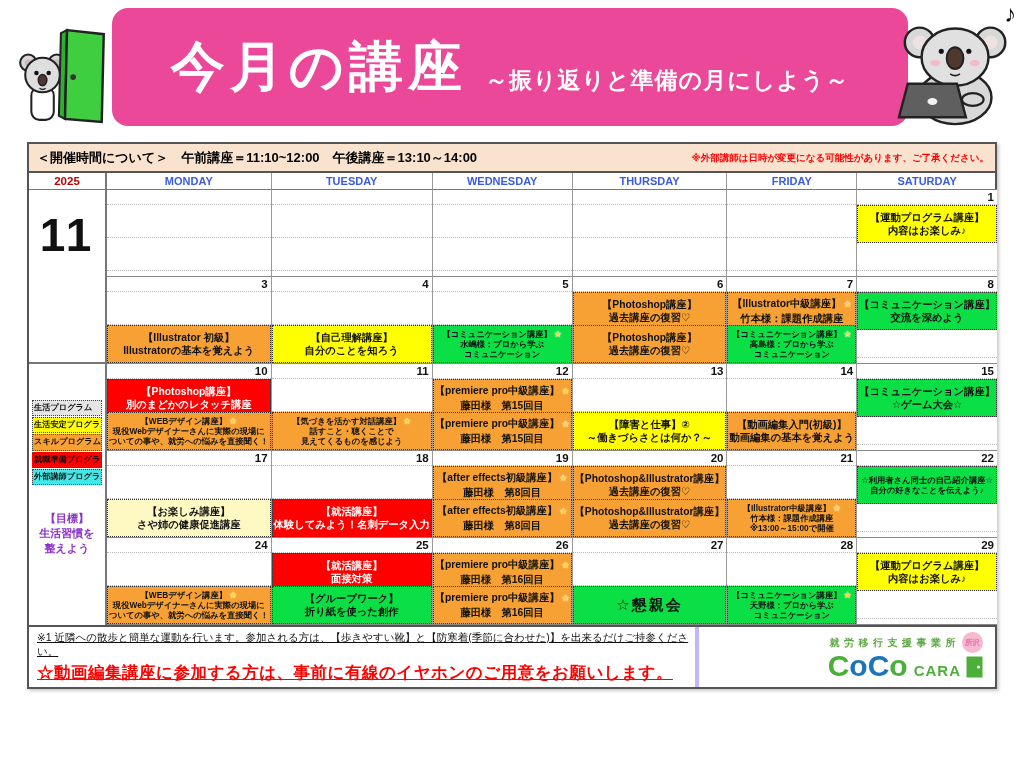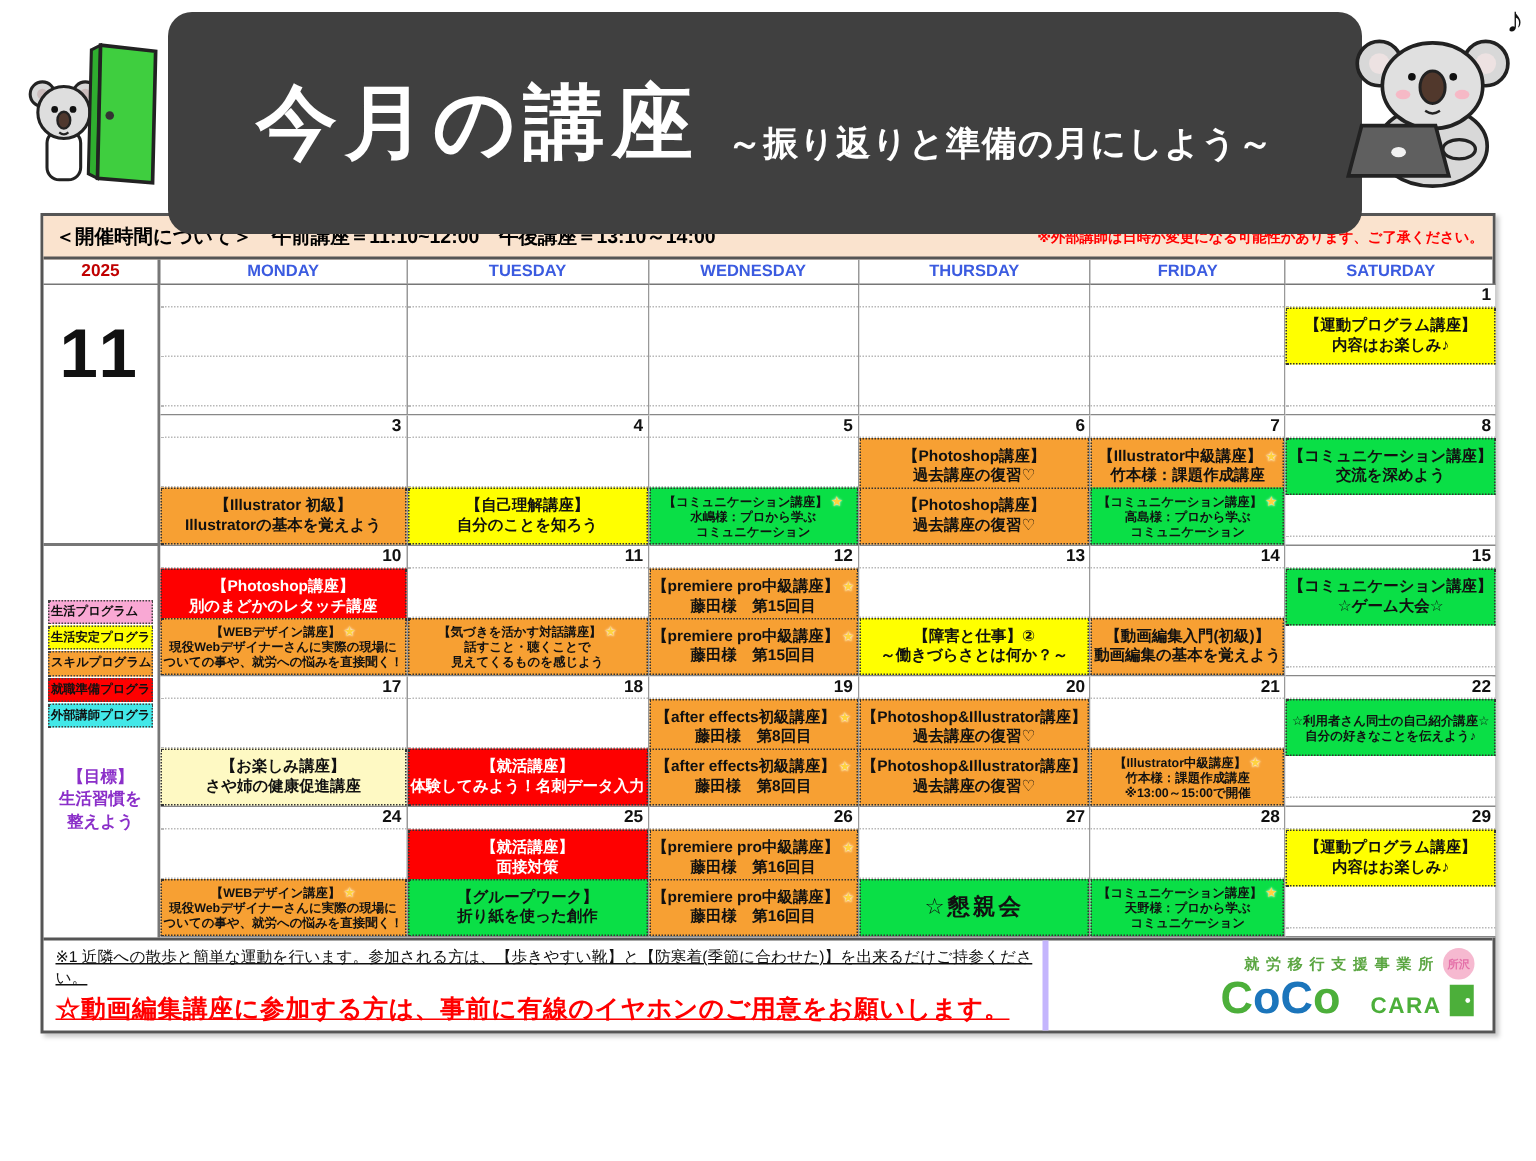--- a/index.html
+++ b/index.html
@@ -4,22 +4,22 @@
 <style>
   * { box-sizing: border-box; }
   body {
     margin: 0; width: 1024px; height: 774px; background: #fff;
     font-family: "Liberation Sans", "DejaVu Sans", sans-serif;
     -webkit-font-smoothing: antialiased;
   }
   
   .banner { position: relative; height: 140px; }
   .banner-green {
-    position: absolute; left: 112px; right: 116px; top: 8px; height: 148px;
-    background: #404040; border-radius: 16px;
+    position: absolute; left: 112px; right: 116px; top: 8px; height: 118px;
+    background: #ec4899; border-radius: 16px;
     display: flex; align-items: center; justify-content: center; gap: 18px;
   }
   .banner-title { color:#fff; font-size: 54px; font-weight: bold; letter-spacing: 5px; }
   .banner-sub { color:#fff; font-size: 23px; font-weight: bold; margin-top: 26px; letter-spacing: 1px; }
   .koala-left { position: absolute; left: 14px; top: 24px; width: 102px; height: 102px; }
   .koala-right { position: absolute; right: 2px; top: 4px; width: 128px; height: 126px; }
   .music-note { position: absolute; right: 8px; top: 0; font-size: 24px; font-weight: bold; color: #111; }
   
   .sheet { margin: 2px auto 0 27px; width: 970px; border: 2px solid #555; box-shadow: 2px 2px 3px #c9c9c9; background: #fff; }
   .infobar {
@@ -58,21 +58,21 @@
   .note1 { font-size: 10.5px; color: #111; text-decoration: underline; }
   .note2 { font-size: 16.5px; font-weight: bold; color: #f00; text-decoration: underline; margin-top: 3px; letter-spacing: 0.5px; font-family: Liberation Serif, serif; }
   .f-right { width: 300px; border-left: 4px solid #c4b5fd; display: flex; flex-direction: column; align-items: flex-end;
     padding: 5px 12px 0 0; }
   .tagline-row { display: flex; align-items: center; }
   .tagline { color: #5ba642; font-size: 10px; font-weight: bold; letter-spacing: 4.5px; }
   .badge { width: 21px; height: 21px; border-radius: 50%; background: #f6b9d0; color: #e46fa8;
     font-size: 7.5px; font-weight: bold; display: flex; align-items: center; justify-content: center; margin-left: 2px; }
   .brand { display: flex; align-items: baseline; font-weight: bold; margin-top: 0px; }
   .brand span.L { font-size: 30px; line-height: 26px; }
-  .brand span.S { font-size: 15px; letter-spacing: 1px; margin-left: 20px; }
+  .brand span.S { font-size: 15px; letter-spacing: 1px; margin-left: 6px; }
   .door-icon { width: 17px; height: 22px; margin-left: 5px; align-self: center; }
 </style>
 </head>
 <body>
 
 <div class="banner">
   <div class="banner-green">
     <span class="banner-title">今月の講座</span>
     <span class="banner-sub">～振り返りと準備の月にしよう～</span>
   </div>
@@ -116,21 +116,21 @@
   <div class="infobar">
     <span class="sched">＜開催時間について＞　午前講座＝11:10~12:00　午後講座＝13:10～14:00</span>
     <span class="notice">※外部講師は日時が変更になる可能性があります、ご了承ください。</span>
   </div>
 
   <div class="cal" id="calgrid">
     <div class="corner">2025</div>
     <div class="monthcell">11</div>
     <div class="legendcell">
       <div id="legend-items">
-          <div class="legend-item" style="background: #f9a8d4;">生活プログラム</div>
+          <div class="legend-item" style="background: #e5e5e5; font-family: Liberation Mono, monospace;">生活プログラム</div>
           <div class="legend-item" style="background: rgb(255, 255, 0);">生活安定プログラム</div>
           <div class="legend-item" style="background: rgb(247, 160, 51);">スキルプログラム</div>
           <div class="legend-item" style="background: rgb(254, 0, 0);">就職準備プログラム</div>
           <div class="legend-item" style="background: rgb(66, 232, 232);">外部講師プログラム</div>
         </div>
       <div class="goal">
         <div>【目標】</div>
         <div>生活習慣を</div>
         <div>整えよう</div>
       </div>

